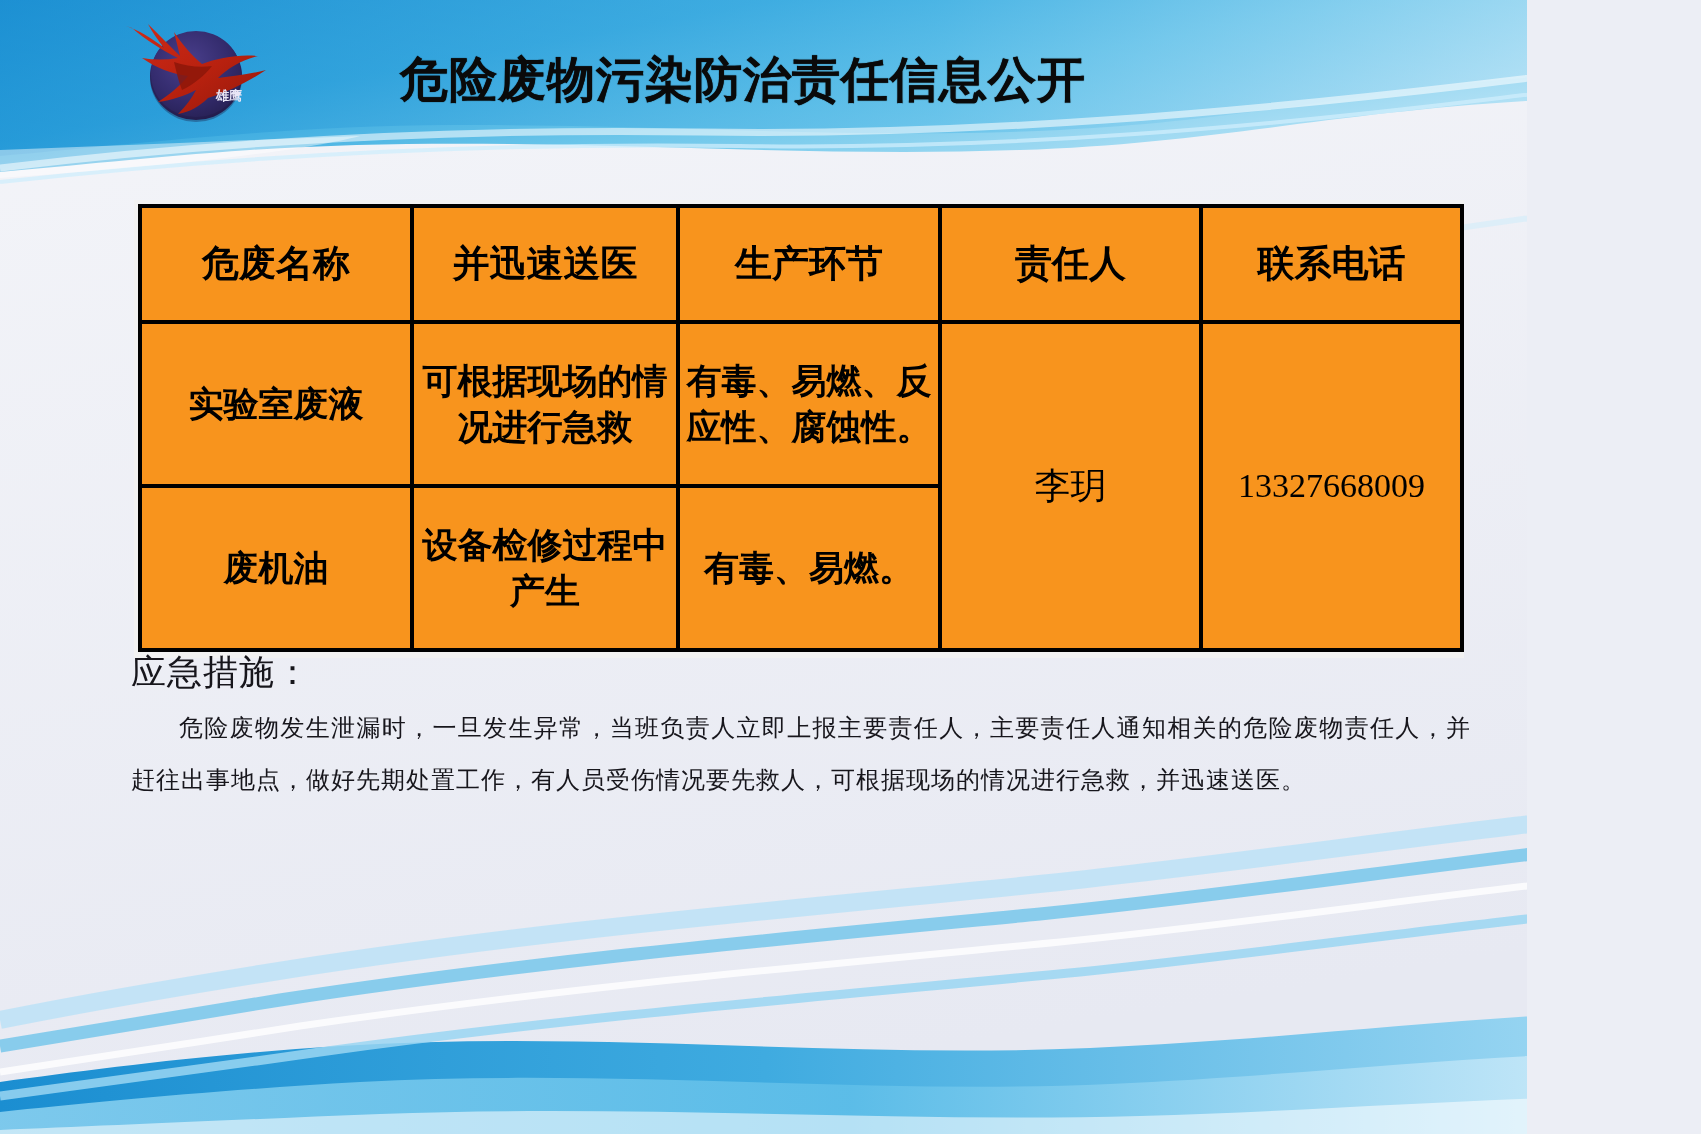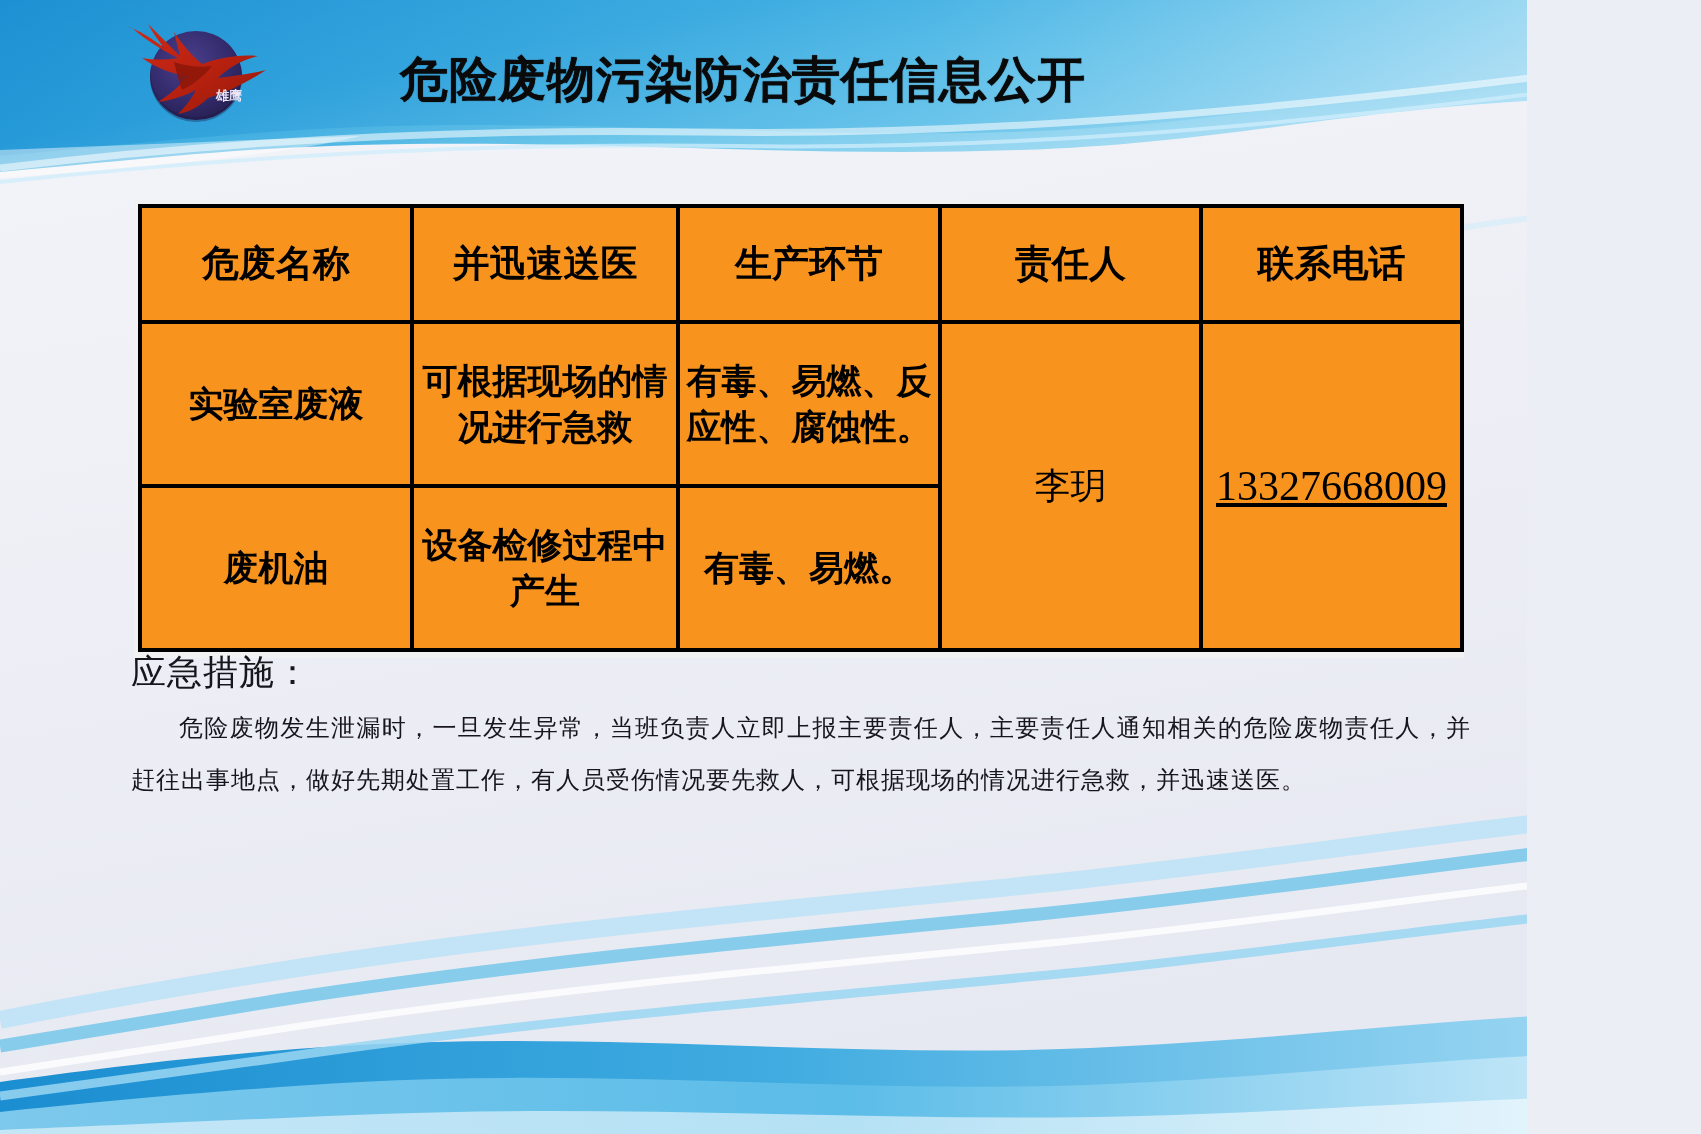--- a/index.html
+++ b/index.html
@@ -83,23 +83,22 @@
     height:148px;
     font-size:35px;
   }
   table.hw td.person{
     font-size:36px;
     font-weight:normal;
   }
   table.hw td.phone{
     font-family:"Liberation Serif","DejaVu Serif",serif;
     font-weight:normal;
-    font-size:42px;
+    font-size:34px;
     letter-spacing:0px;
-    text-decoration:underline;
   }
   col.c1{width:272px;}
   col.c2{width:266px;}
   col.c3{width:262px;}
   col.c4{width:261px;}
   col.c5{width:261px;}
 
   
   .content{
     position:absolute;left:131px;top:646px;width:1340px;

